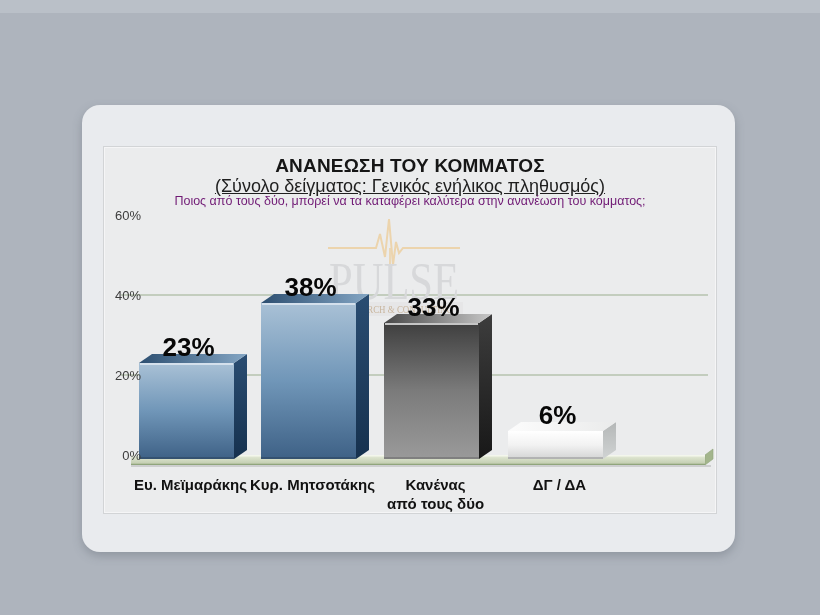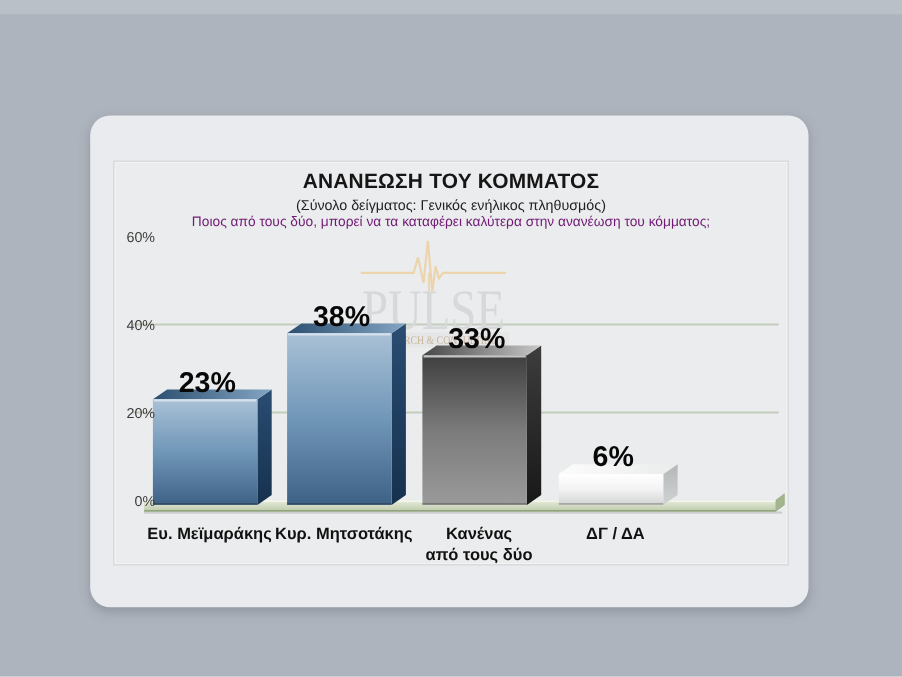--- a/index.html
+++ b/index.html
@@ -24,21 +24,21 @@
   }
   .chart-head{
     position:absolute;left:0;top:8px;width:100%;text-align:center;
     pointer-events:none;
   }
   .chart-title{
     font-size:19px;font-weight:bold;color:#161616;line-height:22px;
     letter-spacing:.2px;
   }
   .chart-subtitle{
-    font-size:13px;color:#1f1f1f;line-height:15px;margin-top:2px;
+    font-size:18px;color:#1f1f1f;line-height:15px;margin-top:2px;text-decoration:underline;
   }
   .chart-question{
     font-size:12.5px;color:#701a75;line-height:15px;
   }
   svg{position:absolute;left:0;top:0;}
 </style>
 </head>
 <body>
 
 <div class="top-strip"></div>

